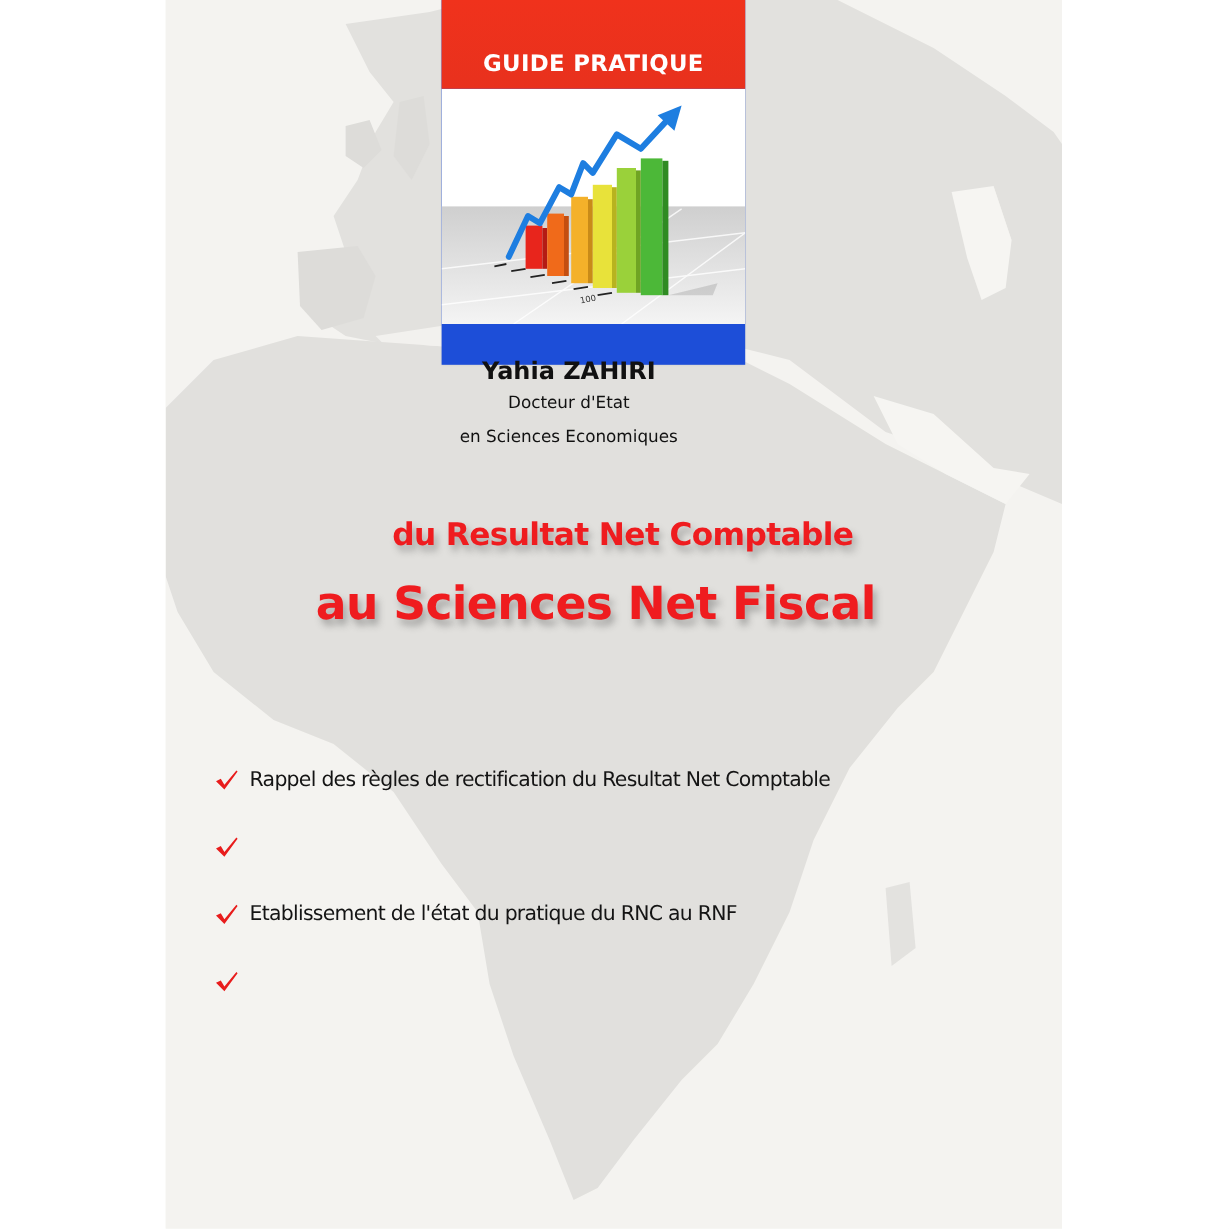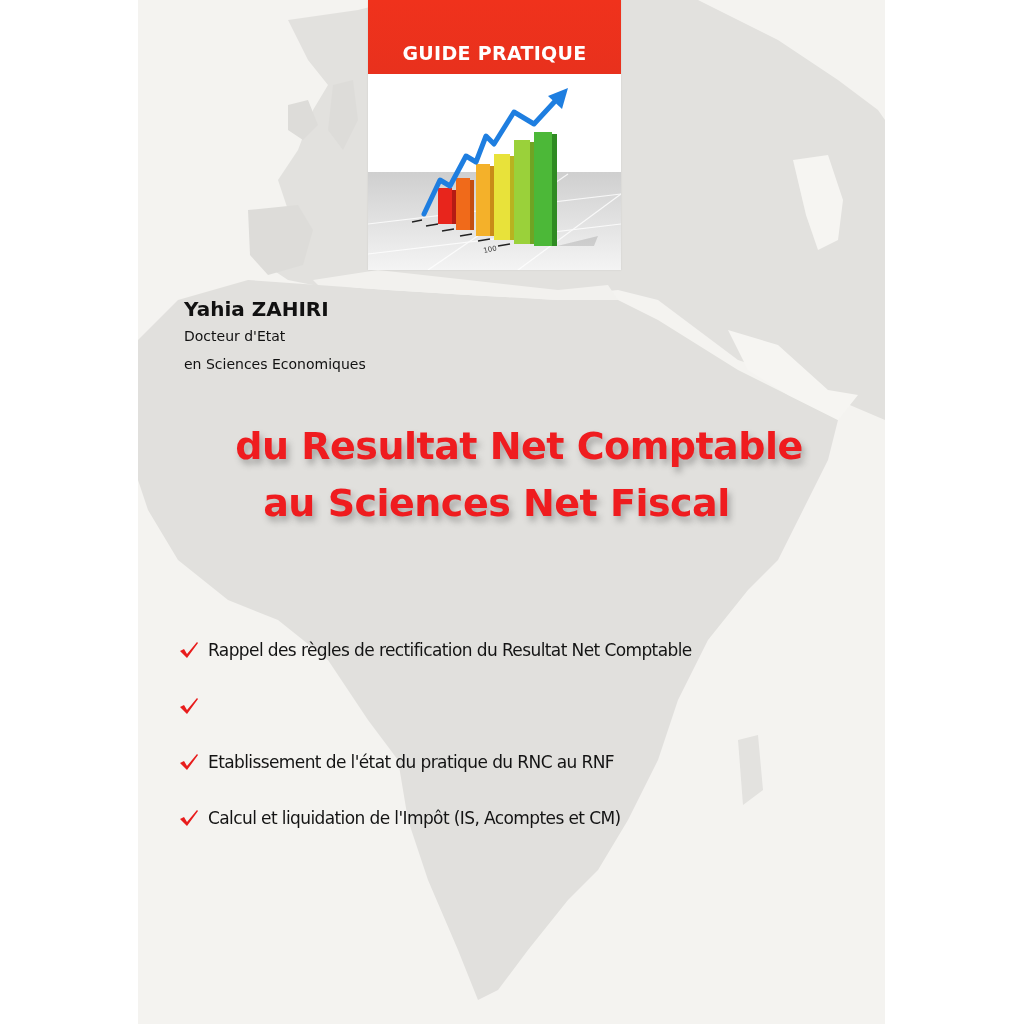--- a/index.html
+++ b/index.html
@@ -22,22 +22,22 @@
       overflow: hidden;
     }
     .map-bg {
       position: absolute; left: 0; top: 0;
       width: 747px; height: 1024px;
     }
     
     .guide-card {
       position: absolute;
       left: 230px; top: 0;
-      width: 253px; height: 270px;
-      background: #c4b5fd;
+      width: 253px; height: 304px;
+      background: #1d4ed8;
       box-shadow: 0 0 2px rgba(0,0,0,0.08);
     }
     .guide-banner {
       position: absolute; left: 0; top: 0;
       width: 253px; height: 74px;
       background: linear-gradient(#f0321c, #e8311d);
       display: flex; align-items: flex-end; justify-content: center;
       padding-bottom: 8px;
       box-sizing: border-box;
     }
@@ -51,21 +51,21 @@
     }
     .chart-illustration {
       position: absolute; left: 0; top: 74px;
       width: 253px; height: 196px;
     }
     
     .author {
       position: absolute;
       left: 0; top: 296px;
       width: 626px;
-      text-align: left;
+      text-align: center;
       color: #111;
     }
     .author-name {
       display: block;
       font-family: "DejaVu Sans", sans-serif;
       font-weight: bold;
       font-size: 20px;
       line-height: 26px;
       margin-left: 46px;
     }
@@ -87,21 +87,21 @@
       font-weight: bold;
       letter-spacing: -0.5px;
       text-shadow: 3px 5px 6px rgba(60,60,60,0.35);
     }
     .title-line {
       display: block;
       font-size: 38px;
       line-height: 57px;
     }
     .title-line.l1 { margin-left: 8px; }
-    .title-line.l2 { margin-left: 15px; font-size: 38px; }
+    .title-line.l2 { margin-left: 15px; font-size: 26px; }
     .title-line.l3 { margin-left: -30px; }
     
     .bullets {
       position: absolute;
       left: 40px; top: 622px;
       width: 700px;
       list-style: none; margin: 0; padding: 0;
     }
     .bullet {
       display: flex; align-items: center;
@@ -230,18 +230,17 @@
       <li class="bullet">
         <svg class="check" viewBox="0 0 22 20">
             <path d="M2,11 L6,9 L9,14 L19,2 L20,3 L9,18 Z" fill="#e81c1c"></path>
           </svg>
         <span class="bullet-text">Etablissement de l'état du pratique du RNC au RNF</span>
       </li>
       <li class="bullet">
         <svg class="check" viewBox="0 0 22 20">
             <path d="M2,11 L6,9 L9,14 L19,2 L20,3 L9,18 Z" fill="#e81c1c"></path>
           </svg>
-        <span class="bullet-text">Calcul et liquidation de l'Impôt   (IS, Acomptes et CM)</span>
       </li>
     </ul>
 
   </div>
 </div>
 
 </body></html>

